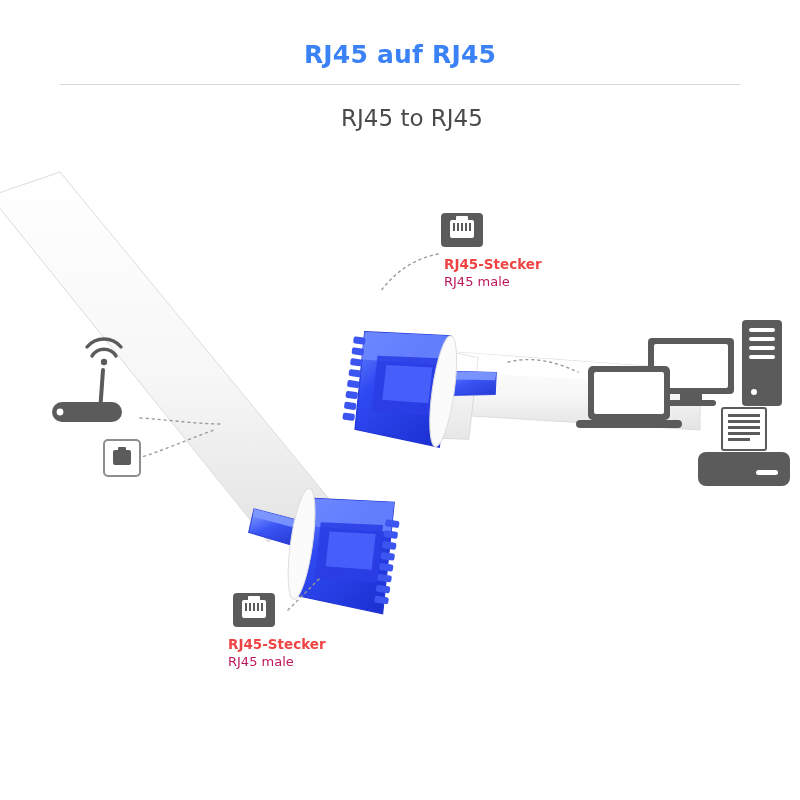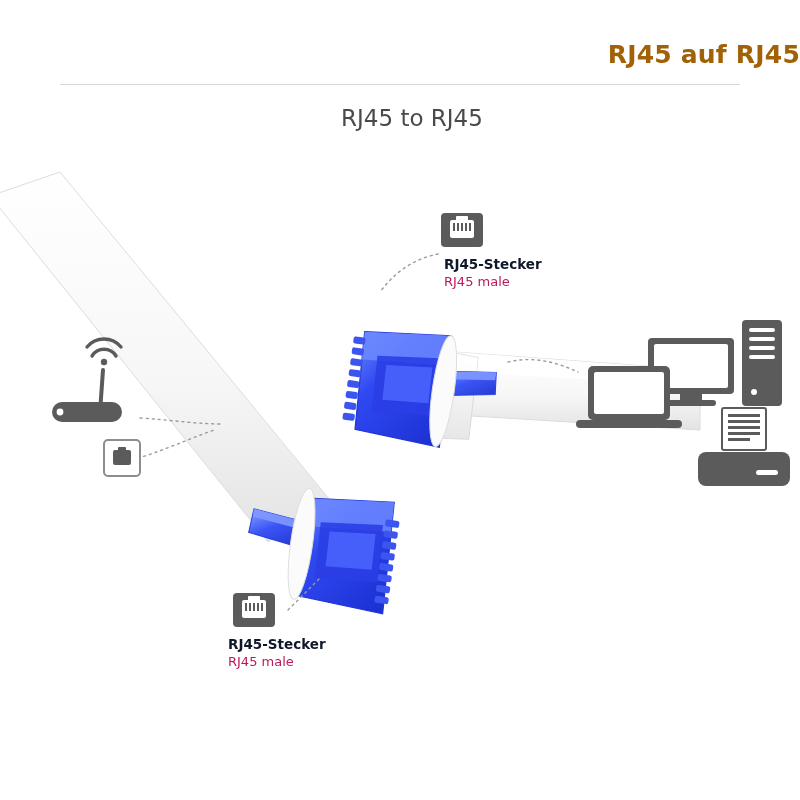--- a/index.html
+++ b/index.html
@@ -19,24 +19,24 @@
     position: absolute;
     inset: 0;
   }
 
   
   .title {
     position: absolute;
     top: 40px;
     left: 0;
     width: 800px;
-    text-align: right;
+    text-align: center;
     font-size: 25px;
     font-weight: bold;
-    color: #a16207;
+    color: #3b82f6;
     letter-spacing: 0.2px;
   }
   .rule {
     position: absolute;
     top: 84px;
     left: 60px;
     width: 680px;
     height: 1px;
     background: #d8d8d8;
   }
@@ -51,21 +51,21 @@
     color: #4a4a4a;
   }
 
   
   .callout {
     position: absolute;
   }
   .callout .lbl-main {
     font-size: 13.5px;
     font-weight: bold;
-    color: #0f172a;
+    color: #ef4444;
     white-space: nowrap;
     line-height: 16px;
   }
   .callout .lbl-sub {
     font-size: 13px;
     font-weight: normal;
     color: #be185d;
     white-space: nowrap;
     line-height: 16px;
     margin-top: 2px;

